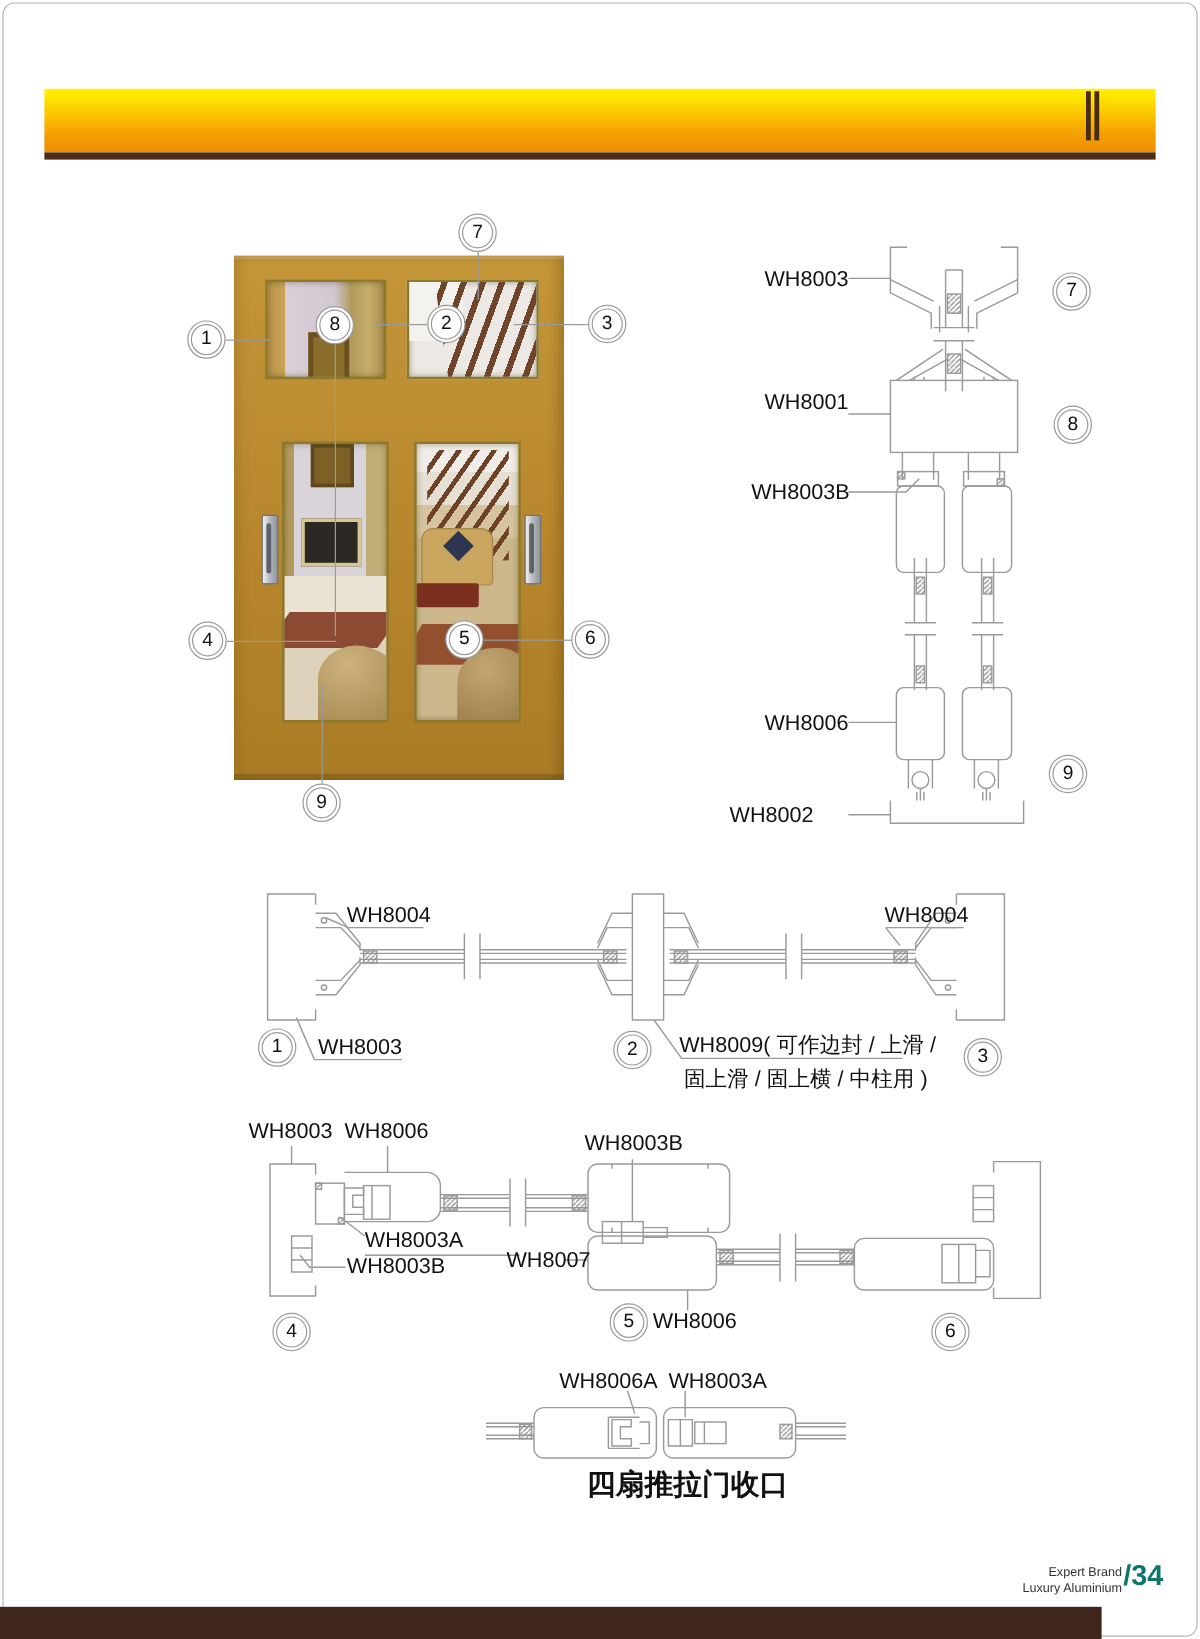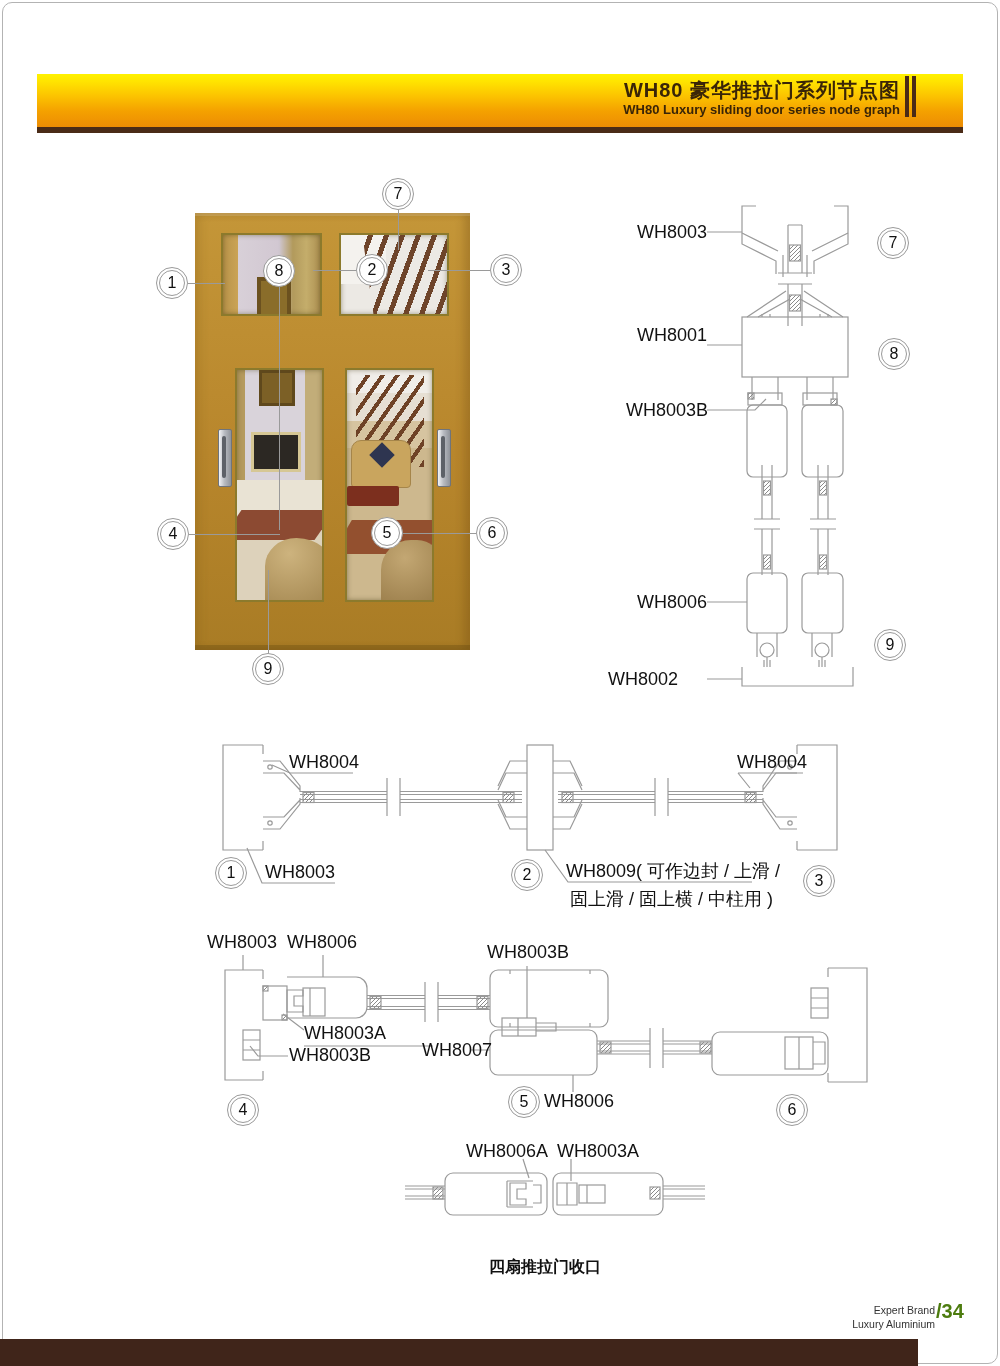--- a/index.html
+++ b/index.html
@@ -24,40 +24,36 @@
   .handle{position:absolute;width:12px;height:56px;border:1px solid #6f747c;border-radius:2px;
     background:linear-gradient(90deg,#f2f3f5,#b9bcc2 45%,#8f939a);}
   .handle::after{content:"";position:absolute;left:3px;top:6px;width:4px;height:42px;background:#5d6168;border-radius:2px;}
   
   .co{position:absolute;width:32px;height:32px;border-radius:50%;border:1px solid #9a9a9a;background:#fff;
       display:flex;align-items:center;justify-content:center;font-size:16px;color:#111;box-sizing:border-box;z-index:5;}
   .co::after{content:"";position:absolute;inset:2px;border:1px solid #9a9a9a;border-radius:50%;}
   .lh{position:absolute;height:1px;background:#9a9a9a;}
   .lv{position:absolute;width:1px;background:#9a9a9a;}
   .lbl{position:absolute;font-size:18px;color:#111;white-space:nowrap;z-index:4;}
-  .lbl.cap{font-size:16px;font-weight:bold;margin-top:36px;}
+  .lbl.cap{font-size:24px;font-weight:bold;}
   svg.draw{position:absolute;overflow:visible;}
   
   .brand{position:absolute;left:770px;top:1304px;width:165px;text-align:right;
          font-size:10.5px;line-height:1.3;color:#333;}
-  .pageno{position:absolute;left:936px;top:1300px;font-size:20px;font-weight:bold;color:#4d7c0f;}
+  .pageno{position:absolute;left:936px;top:1300px;font-size:24px;font-weight:bold;color:#0f766e;}
   .footbar{position:absolute;left:0;top:1339px;width:918px;height:27px;background:#40251a;z-index:6;}
 </style>
 </head>
 <body>
 
 <div id="page">
   <div class="frame"></div>
 
   <div class="banner"></div>
   <div class="banner-brown"></div>
-  <div class="banner-title">
-    <div class="zh">WH80 豪华推拉门系列节点图</div>
-    <div class="en">WH80 Luxury sliding door series node graph</div>
-  </div>
   <div class="vbar" style="left:905px"></div>
   <div class="vbar" style="left:912px"></div>
 
   <div class="door">
     <div class="pane" style="left:26px;top:20px;width:97px;height:79px;
       background:linear-gradient(90deg,#b8934a 0%,#caa355 15%,#d8d0d8 15%,#d2c8d2 56%,#cfc6d0 58%,#b29a5c 72%,#c4ad6b 86%,#ae9152 100%);">
       <div style="left:34px;top:42px;width:26px;height:40px;background:#8a6d2a;border:4px solid #6b511f;"></div>
     </div>
     <div class="pane" style="left:144px;top:20px;width:106px;height:79px;background:#ece9e4;">
       <div style="left:0;top:0;width:42%;height:62%;background:#f4f2ee;"></div>

